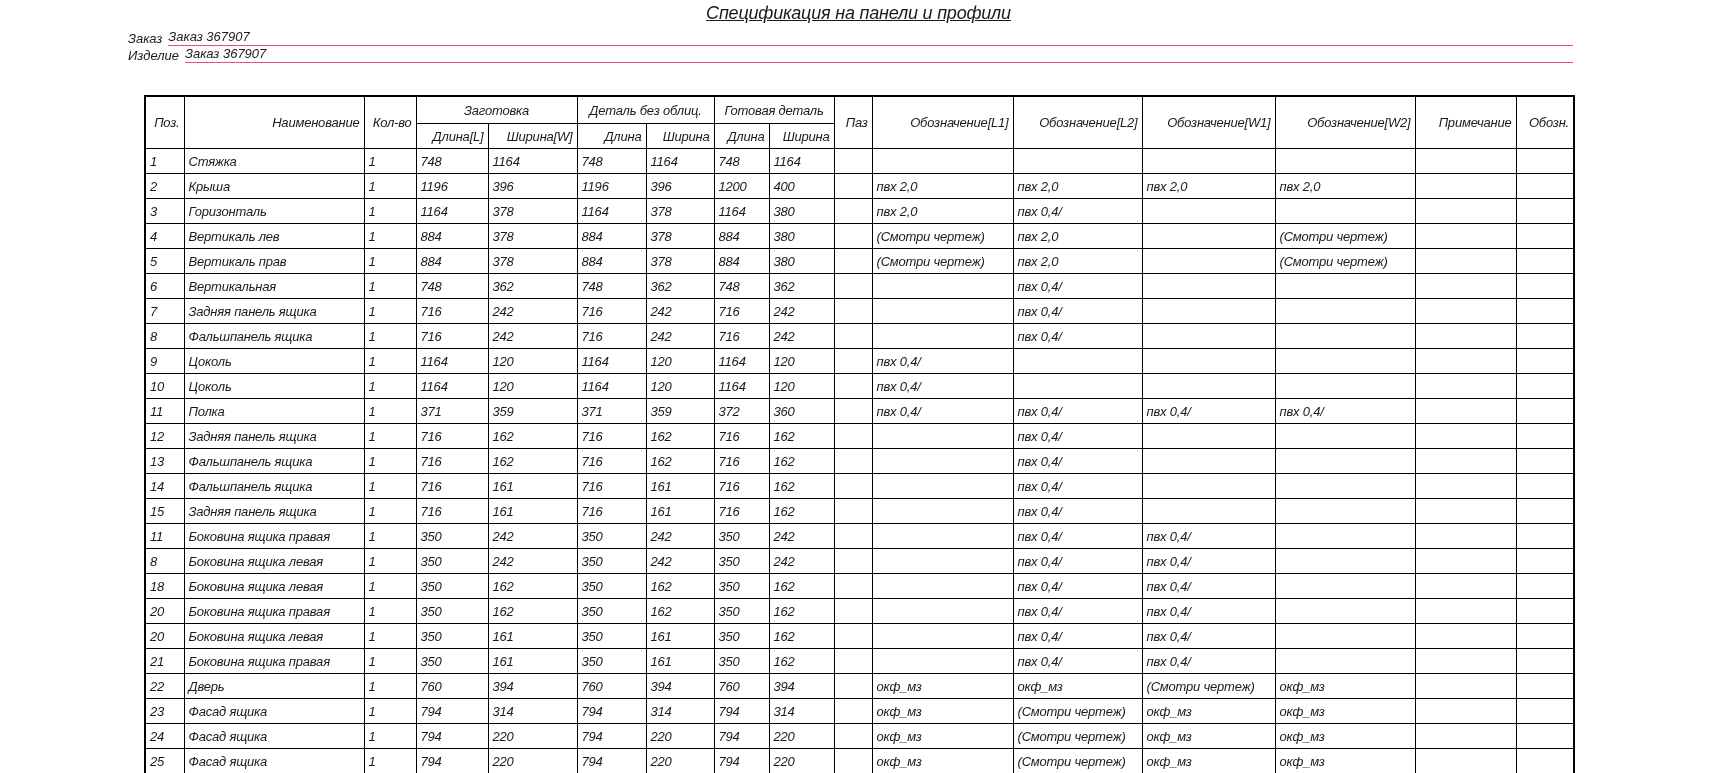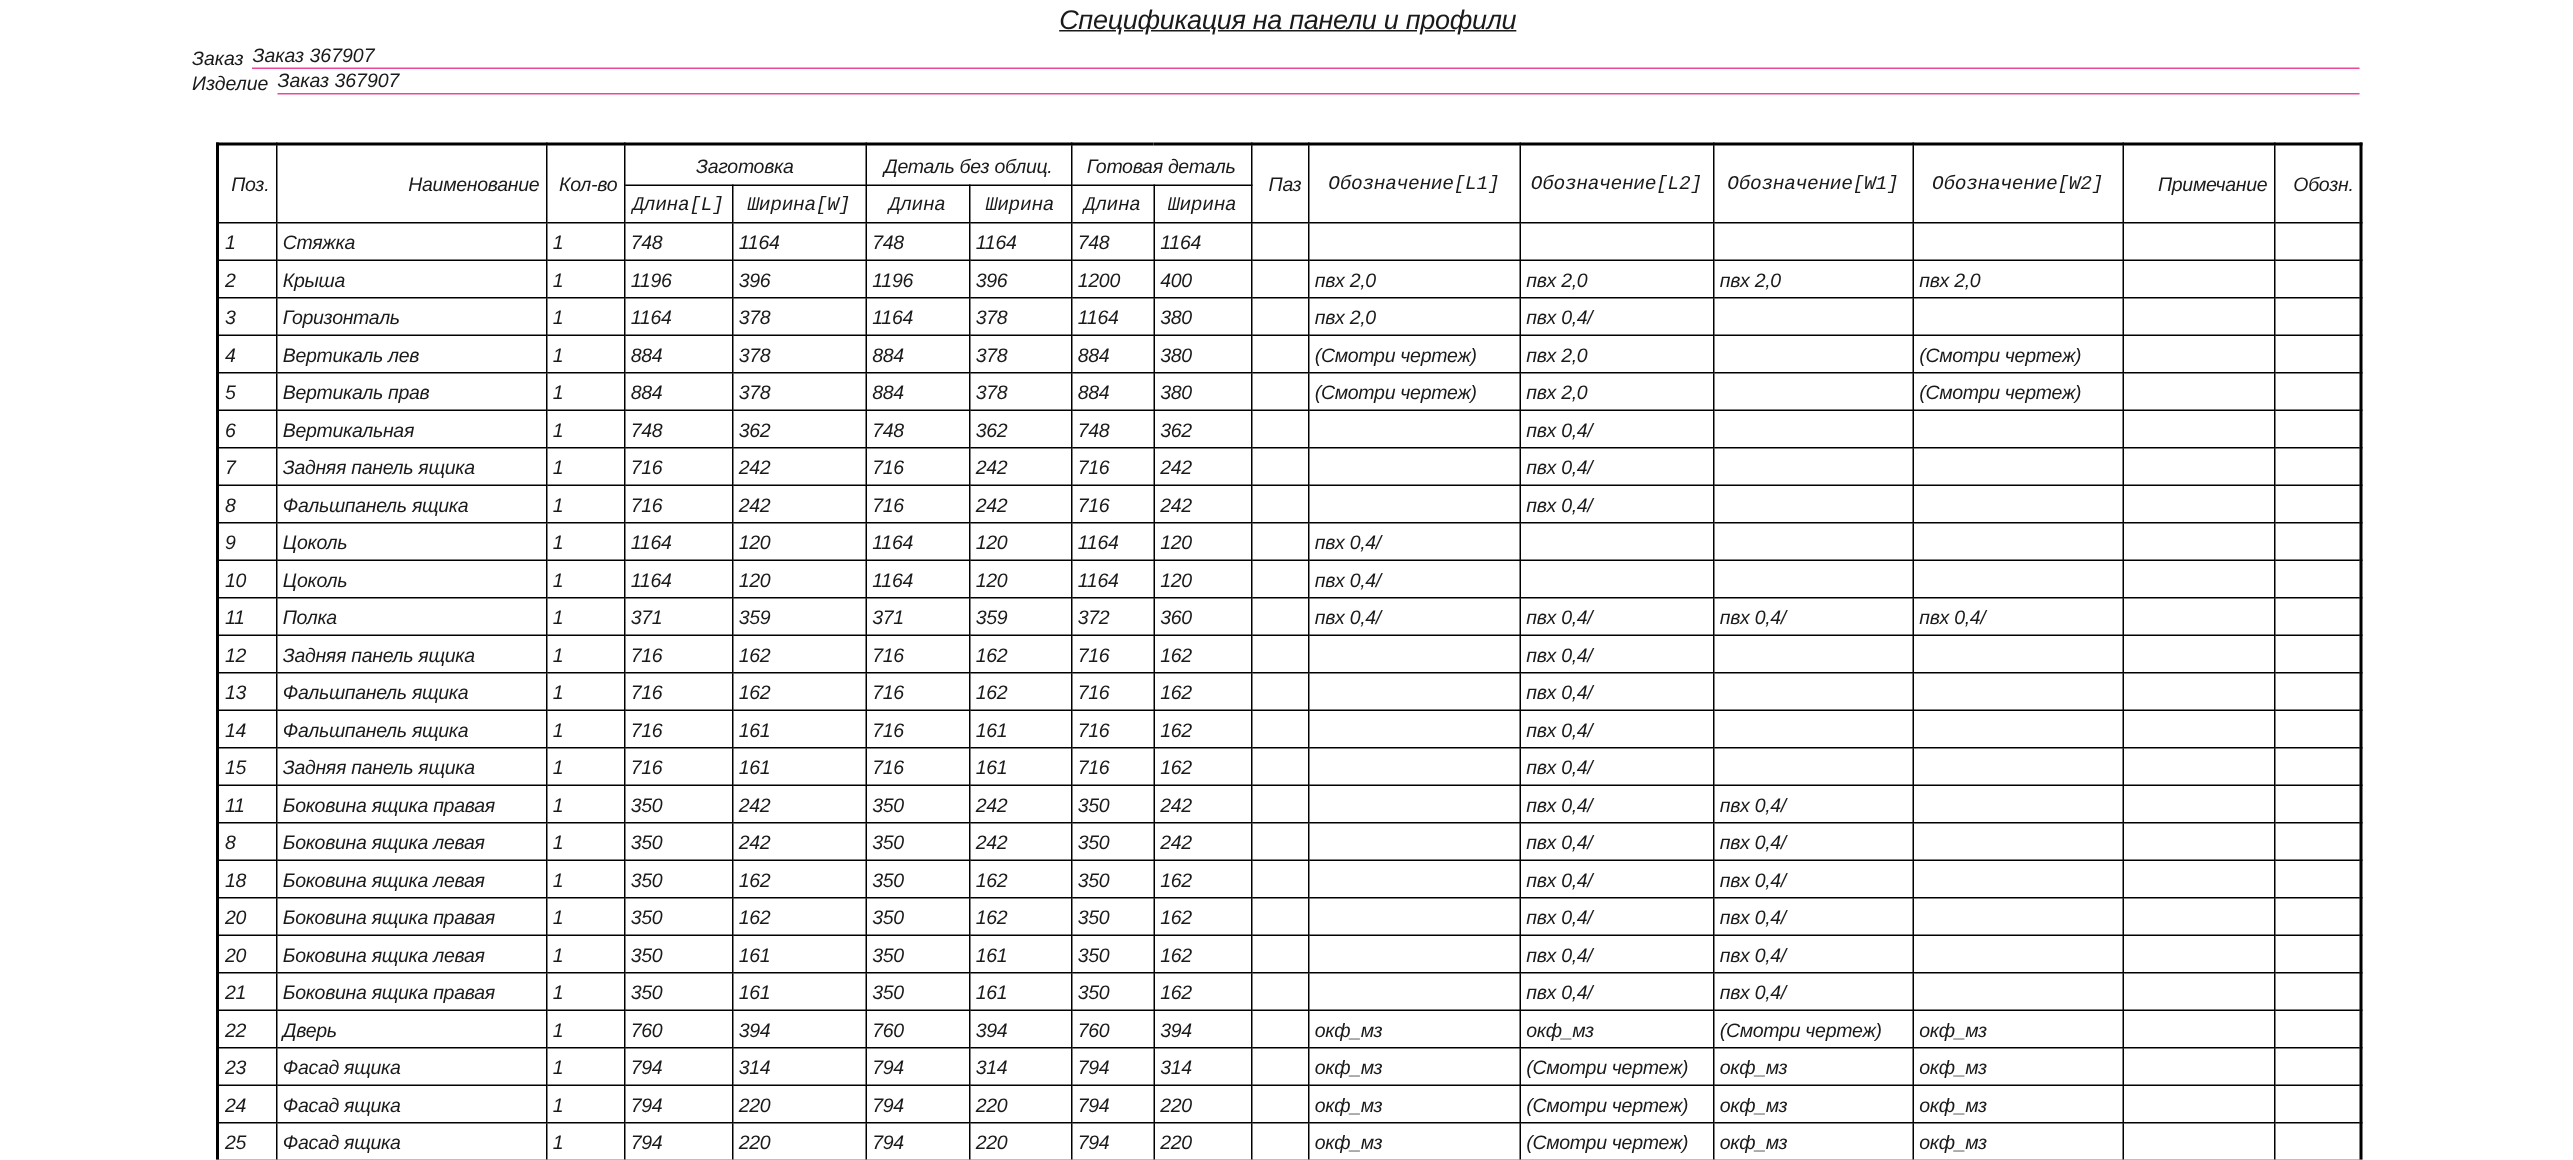--- a/index.html
+++ b/index.html
@@ -76,21 +76,21 @@
     padding: 1px 4px;
     height: 22px;
     white-space: nowrap;
     overflow: hidden;
     text-align: left;
     vertical-align: middle;
   }
   th.grp-c { text-align: center; height: 24px; }
   th.grp-l { text-align: center; height: 24px; }
   th.rot-c { text-align: right; }
-  th.sub-l { text-align: center; height: 22px; font-family: Liberation Mono, monospace; }
+  th.sub-l { text-align: right; height: 22px; }
 </style>
 </head>
 <body>
 
 <div class="doc-title">Спецификация на панели и профили</div>
 
 <div class="order-lines">
   <div class="order-line">
     <span class="ol-label">Заказ</span>
     <span class="ol-field">Заказ 367907</span>

